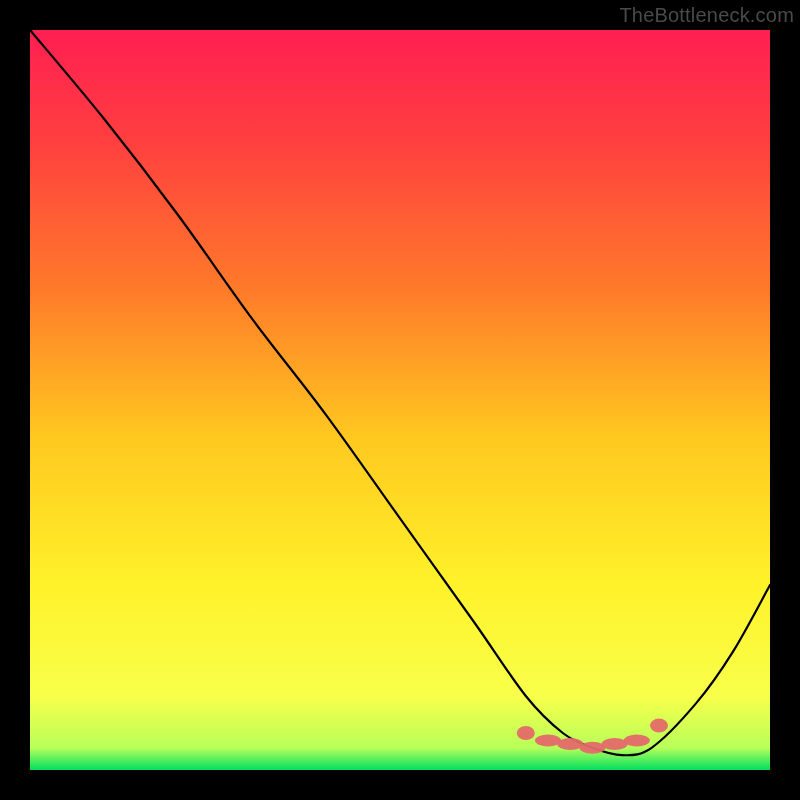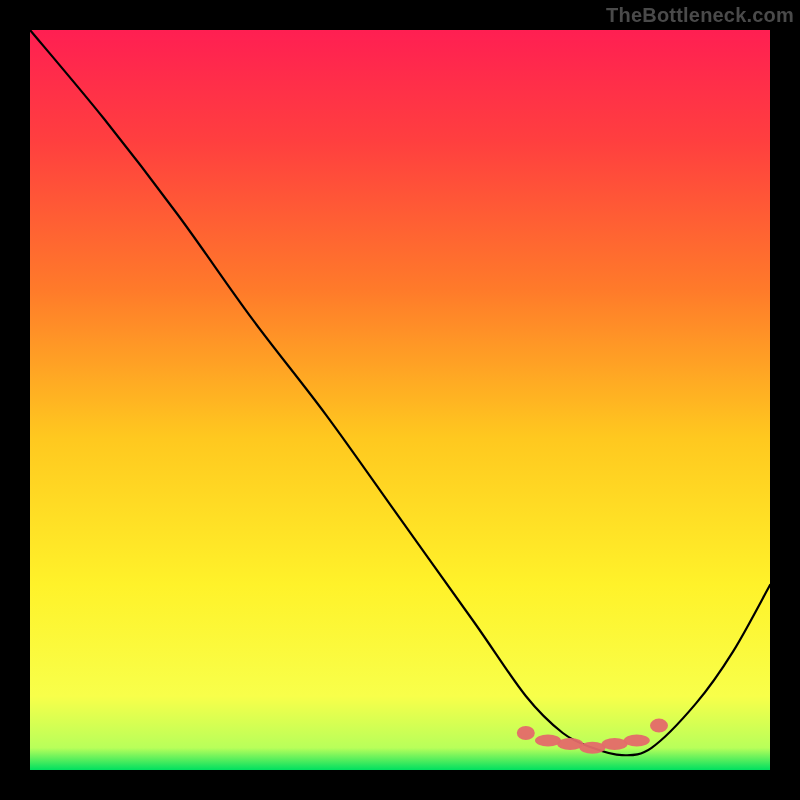--- a/index.html
+++ b/index.html
@@ -16,21 +16,21 @@
     width: 800px;
     height: 800px;
     background: #000;
   }
   .attribution {
     position: absolute;
     top: 4px;
     right: 6px;
     color: #4a4a4a;
     font-size: 20px;
-    font-weight: bold;
+    font-weight: normal;
     letter-spacing: 0.2px;
     z-index: 5;
   }
   svg.chart {
     position: absolute;
     left: 0;
     top: 0;
   }
 </style>
 </head>

